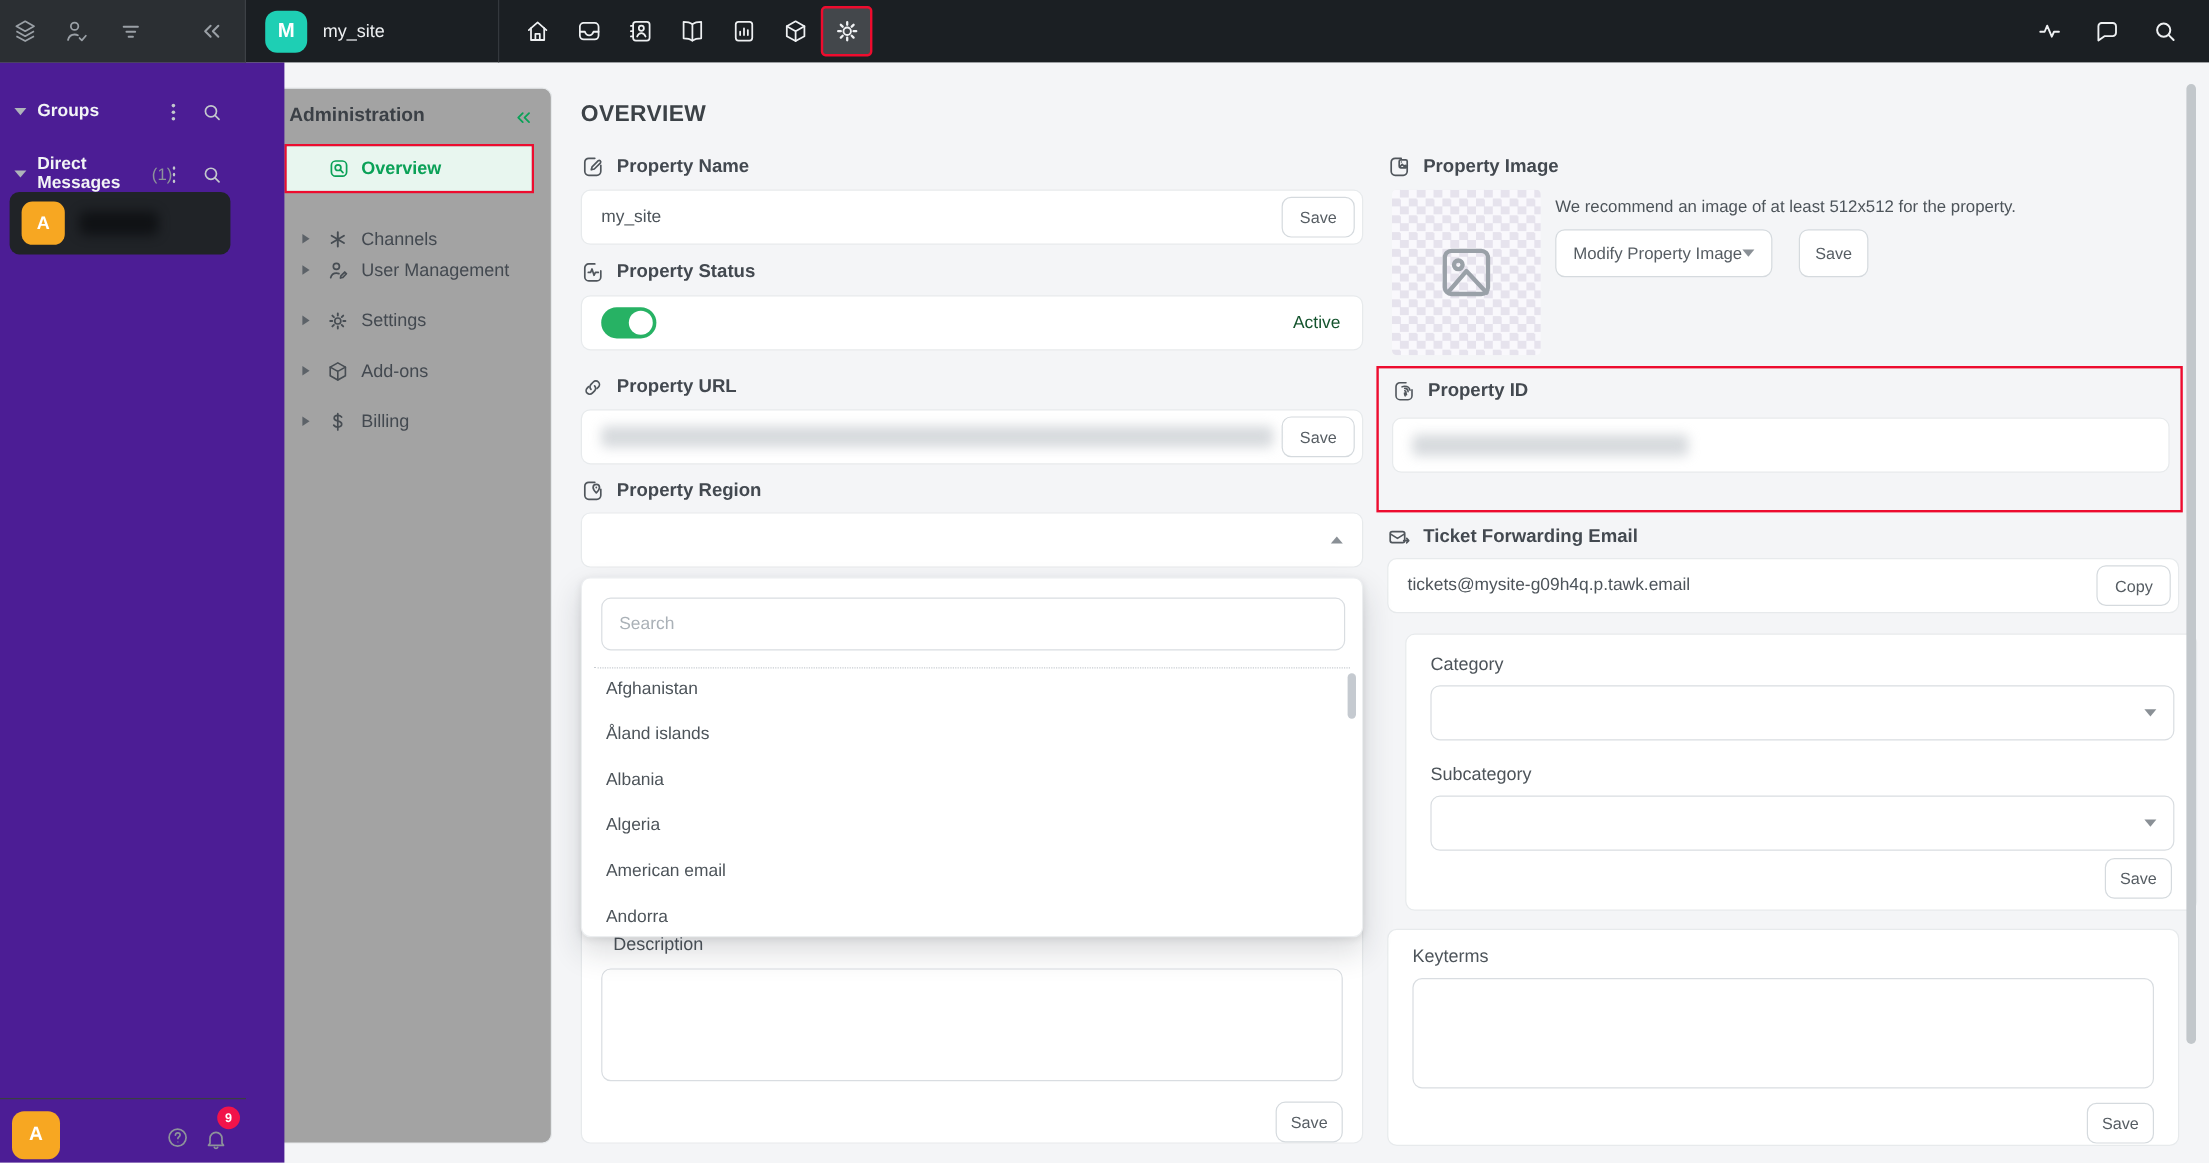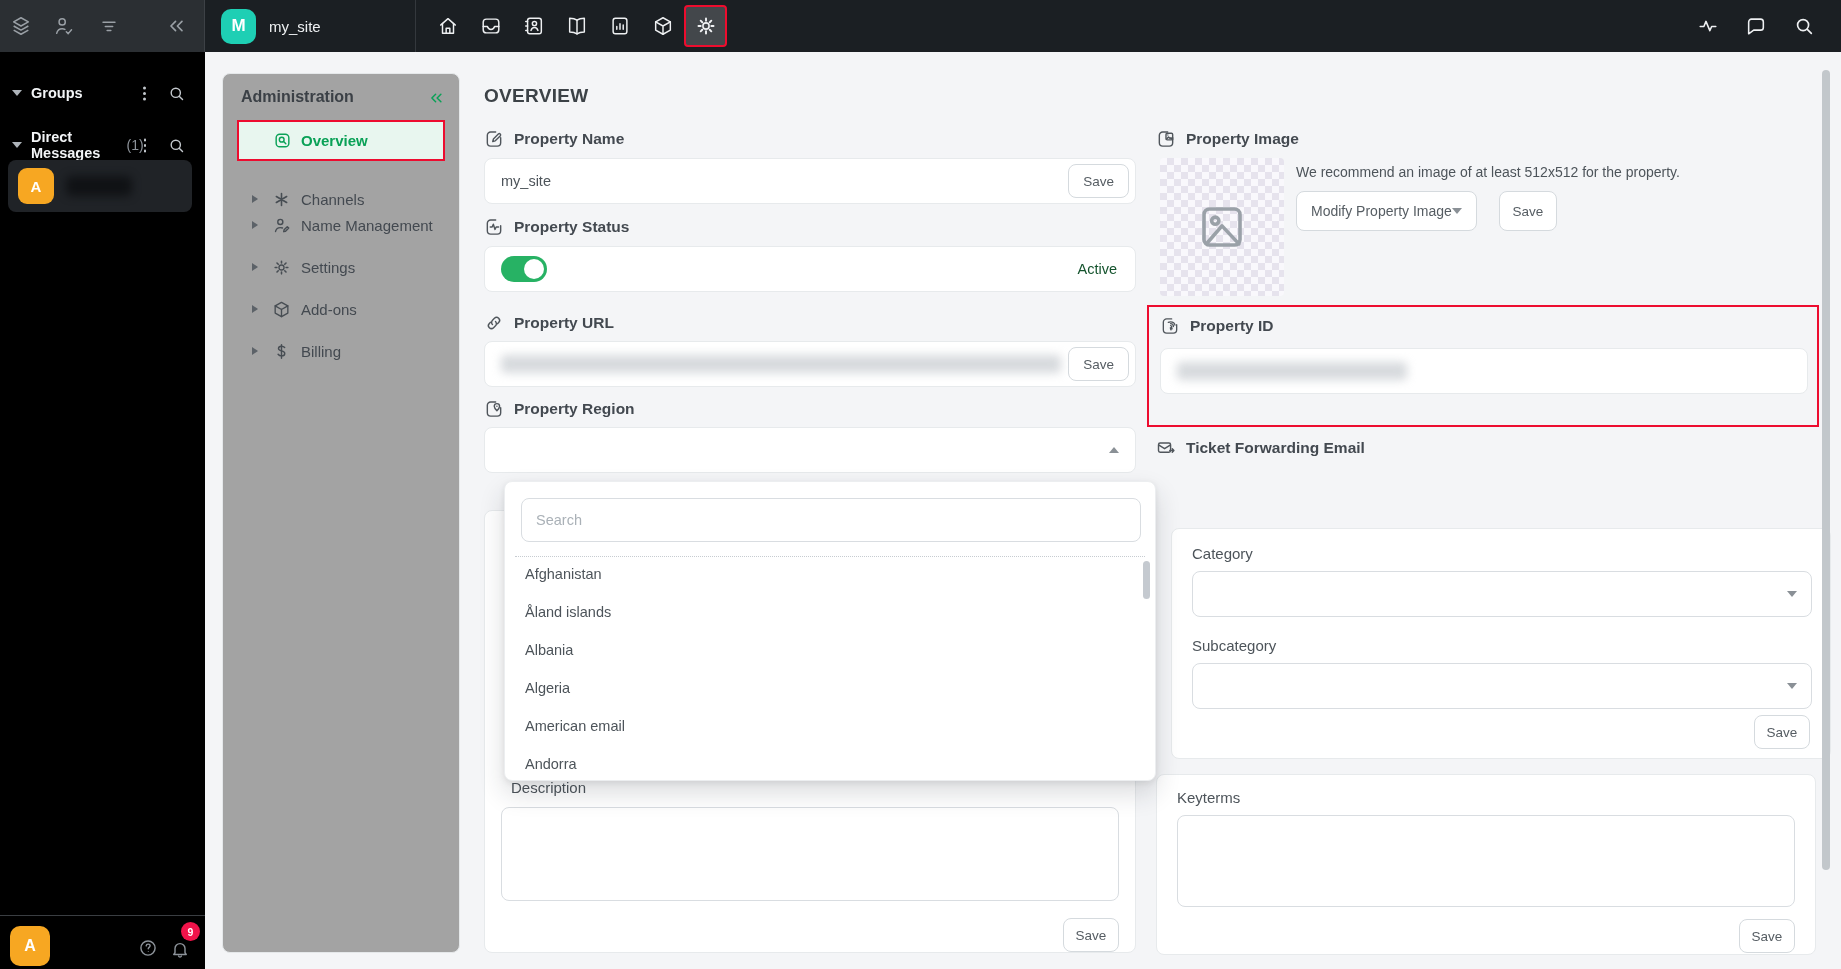--- a/index.html
+++ b/index.html
@@ -18,21 +18,21 @@
   .tb-ws { position:absolute; left:205px; top:0; width:211px; height:52px; display:flex; align-items:center; border-right:1px solid #34383d; }
   .ws-avatar { width:35px; height:35px; margin-left:16px; border-radius:10px; background:#1ecfb4; color:#fff; font-size:17px; font-weight:bold; display:flex; align-items:center; justify-content:center; }
   .ws-name { margin-left:13px; color:#eef0f2; font-size:15px; }
   .tb-nav { position:absolute; left:416px; top:0; height:52px; display:flex; align-items:center; color:#eef0f2; }
   .tb-nav .navico { width:22px; height:22px; margin-left:21px; color:#eef0f2; cursor:pointer; }
   .nav-active { position:absolute; left:684px; top:5px; width:43px; height:42px; background:#43474b; border:2px solid #ee0c2e; border-radius:4px; display:flex; align-items:center; justify-content:center; }
   .tb-right { position:absolute; right:0; top:0; height:52px; display:flex; align-items:center; color:#eef0f2; }
   .tb-right .navico { width:22px; height:22px; margin-right:26px; cursor:pointer; }
 
   
-  .sidebar { position:absolute; left:0; top:52px; width:205px; height:917px; background:#000000; z-index:20; }
+  .sidebar { position:absolute; left:0; top:52px; width:237px; height:917px; background:#4c1d95; z-index:20; }
   .side-row { position:absolute; left:0; width:205px; height:26px; display:flex; align-items:center; padding:0 20px 0 12px; }
   .side-row .lbl { color:#f2f4f6; font-size:14.5px; font-weight:600; margin-left:9px; }
   .side-row .cnt { color:#8d939a; font-size:14px; margin-left:6px; }
   .side-row .spacer { flex:1; }
   .caret-dn-s { width:0; height:0; border-left:5px solid transparent; border-right:5px solid transparent; border-top:6px solid #aeb4ba; }
   .kebab { width:3px; height:3px; border-radius:50%; background:#c3c8cd; box-shadow:0 -5.5px 0 #c3c8cd, 0 5.5px 0 #c3c8cd; margin-right:22px; }
   .s-search { width:17px; height:17px; color:#c3c8cd; }
   .dm-item { position:absolute; left:8px; top:108px; width:184px; height:52px; background:#202327; border-radius:8px; cursor:pointer; }
   .dm-avatar { position:absolute; left:10px; top:8px; width:36px; height:36px; border-radius:9px; background:#f7a722; color:#fff; font-size:15px; font-weight:bold; display:flex; align-items:center; justify-content:center; }
   .dm-name-blur { position:absolute; left:58px; top:16px; width:66px; height:20px; background:#0f1114; border-radius:5px; filter:blur(5px); opacity:.95; }
@@ -67,21 +67,21 @@
   .fieldcard .val { font-size:14.5px; color:#4d545a; flex:1; }
   .btn { background:#fff; border:1px solid #d5dade; border-radius:8px; color:#565d63; font-size:13.5px; font-family:inherit; height:34px; padding:0 14px; cursor:pointer; display:inline-flex; align-items:center; justify-content:center; }
   .blurval { height:18px; border-radius:4px; background:#b6bcc2; filter:blur(5px); opacity:.55; }
   .toggle { width:46px; height:26px; border-radius:13px; background:#27b264; position:relative; cursor:pointer; flex:none; }
   .toggle .knob { position:absolute; right:3px; top:3px; width:20px; height:20px; border-radius:50%; background:#fff; }
   .right-val { margin-left:auto; margin-right:12px; font-size:14.5px; color:#14532d; }
   .caret-up-f { width:0; height:0; border-left:5.5px solid transparent; border-right:5.5px solid transparent; border-bottom:6.5px solid #8a9096; }
   .caret-dn-f { width:0; height:0; border-left:5.5px solid transparent; border-right:5.5px solid transparent; border-top:6.5px solid #8a9096; }
 
   
-  .dropdown { position:absolute; left:279px; top:429px; width:652px; height:300px; background:#fff; border:1px solid #eceef0; border-radius:8px; box-shadow:0 2px 6px rgba(0,0,0,.08), 0 12px 26px rgba(30,40,50,.16); z-index:6; overflow:hidden;margin-left:20px; }
+  .dropdown { position:absolute; left:279px; top:429px; width:652px; height:300px; background:#fff; border:1px solid #eceef0; border-radius:8px; box-shadow:0 2px 6px rgba(0,0,0,.08), 0 12px 26px rgba(30,40,50,.16); z-index:6; overflow:hidden; }
   .dd-search { position:absolute; left:16px; top:16px; width:620px; height:44px; border:1px solid #d9dde1; border-radius:8px; padding:0 14px; font-size:14.5px; color:#4d545a; font-family:inherit; outline:none; }
   .dd-search::placeholder { color:#aab1b7; }
   .dd-divider { position:absolute; left:10px; right:10px; top:74px; border-bottom:1px dotted #c7ccd1; }
   .dd-item { position:absolute; left:0; width:640px; height:38px; display:flex; align-items:center; padding:0 20px; font-size:14.5px; color:#4d545a; cursor:pointer; }
   .dd-scroll { position:absolute; right:5px; top:79px; width:7px; height:38px; border-radius:4px; background:#c5cad0; }
 
   
   .desc-card { position:absolute; left:279px; top:458px; width:652px; height:443px; background:#fff; border:1px solid #e7eaec; border-radius:8px; z-index:2; }
   .in-label { font-size:15px; color:#4d545a; }
   .big-textarea { position:absolute; background:#fff; border:1px solid #d9dde1; border-radius:8px; resize:none; font-family:inherit; font-size:14px; color:#4d545a; padding:10px 12px; outline:none; }
@@ -293,21 +293,21 @@
 
     <div class="ap-item" style="top:131px;">
       <span class="caret-rt"></span>
       <span class="ico mico">
         <svg viewBox="0 0 24 24" width="19" height="19" fill="none" stroke="currentColor" stroke-width="1.8" stroke-linecap="round" stroke-linejoin="round">
             <circle cx="10.5" cy="7.5" r="3.2"></circle>
             <path d="M4.5 19.5c.8-3.2 3-4.8 6-4.8 1 0 1.9.2 2.7.5"></path>
             <path d="M14.8 19.8l.5-2.3 4-4 1.8 1.8-4 4-2.3.5z"></path>
           </svg>
       </span>
-      <span class="mlbl">Name Management</span>
+      <span class="mlbl">User Management</span>
     </div>
 
     <div class="ap-item" style="top:173px;">
       <span class="caret-rt"></span>
       <span class="ico mico">
         <svg viewBox="0 0 24 24" width="19" height="19" fill="none" stroke="currentColor" stroke-width="1.7" stroke-linecap="round">
             <circle cx="12" cy="12" r="3.2"></circle>
             <path d="M12 4v2.2M12 17.8V20M4 12h2.2M17.8 12H20M6.3 6.3l1.6 1.6M16.1 16.1l1.6 1.6M17.7 6.3l-1.6 1.6M7.9 16.1l-1.6 1.6" stroke-width="2"></path>
           </svg>
       </span>
@@ -462,20 +462,24 @@
 
     <div class="sec-label" style="left:951px; top:386px;">
       <span class="ico sico">
         <svg viewBox="0 0 24 24" width="20" height="20" fill="none" stroke="currentColor" stroke-width="1.7" stroke-linecap="round" stroke-linejoin="round">
             <rect x="3" y="6" width="14.5" height="11" rx="2"></rect>
             <path d="M3.5 8.5l6.8 4.3 6.7-4.3"></path>
             <path d="M16.5 15h5M19.5 12.8l2 2.2-2 2.2"></path>
           </svg>
       </span>
       <span class="st">Ticket Forwarding Email</span>
+    </div>
+    <div class="fieldcard" style="left:951px; top:413px; width:660px;">
+      <span class="val">tickets@mysite-g09h4q.p.tawk.email</span>
+      <button class="btn">Copy</button>
     </div>
 
     <div class="panelcard" style="left:966px; top:476px; width:660px; height:231px;">
       <div class="in-label" style="position:absolute; left:20px; top:16px;">Category</div>
       <div class="fieldcard" style="left:20px; top:42px; width:620px; border-color:#d9dde1; padding-right:14px;">
         <span class="val"></span>
           <span class="caret-dn-f"></span>
       </div>
       <div class="in-label" style="position:absolute; left:20px; top:108px;">Subcategory</div>
       <div class="fieldcard" style="left:20px; top:134px; width:620px; border-color:#d9dde1; padding-right:14px;">

